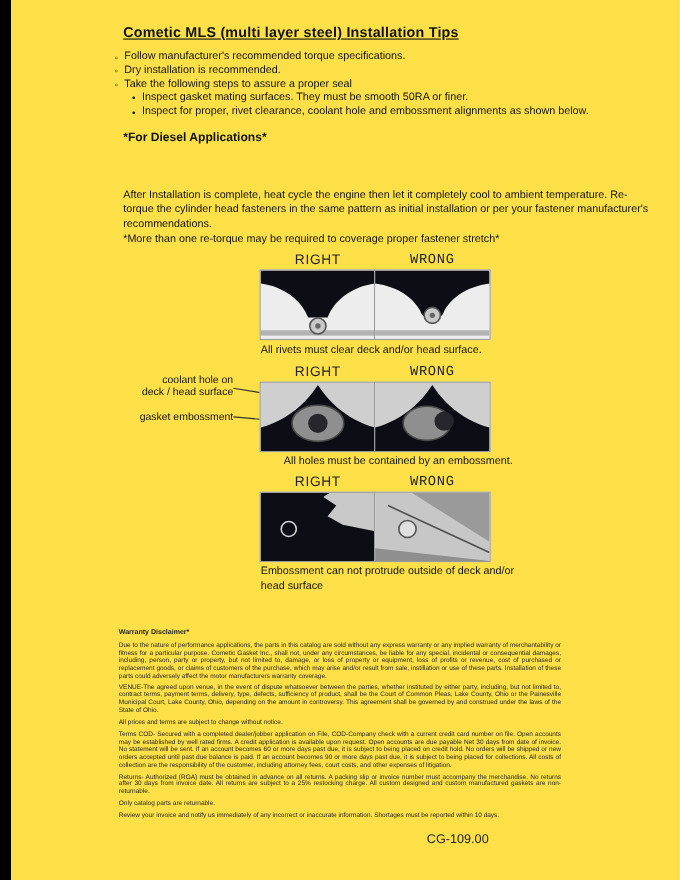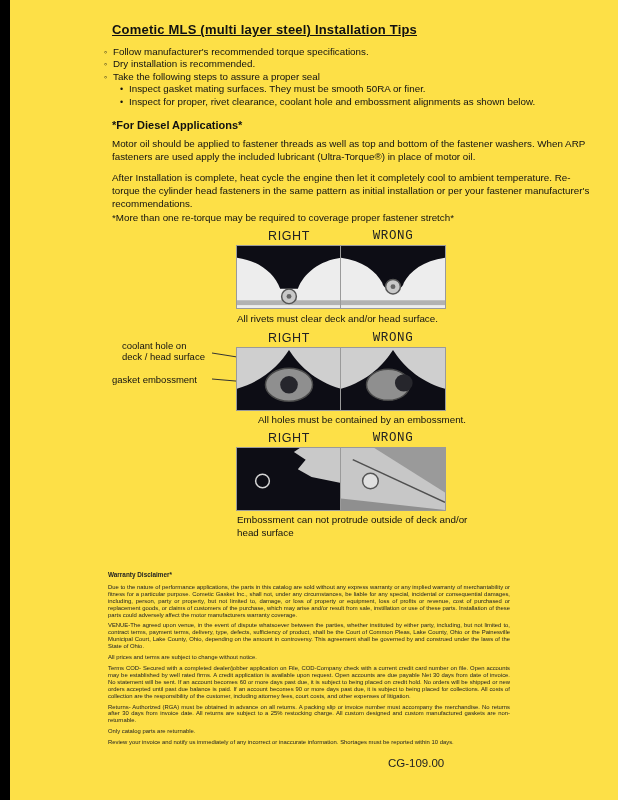--- a/index.html
+++ b/index.html
@@ -37,21 +37,21 @@
 
   .panel { position:absolute; width:106px; height:64px; border:1px solid #9a9a9a; background:#e6e6e6; }
   .py1 { top:245px; } .py2 { top:347px; } .py3 { top:447px; }
   .panel svg { display:block; width:100%; height:100%; }
 
   .cap { position:absolute; font-size:9.8px; line-height:12.5px; color:#111; }
   .cap1 { left:237px; top:313px; width:300px; }
   .cap2 { left:237px; top:414px; width:300px;margin-left:21px; }
   .cap3 { left:237px; top:514px; width:235px; }
 
-  .ann { position:absolute; text-align:left; font-size:9.5px; line-height:10.8px; }
+  .ann { position:absolute; text-align:right; font-size:9.5px; line-height:10.8px; }
   .ann-coolant { left:122px; top:341px; width:90px; }
   .ann-emboss  { left:112px; top:375px; width:100px; }
   .annlines { position:absolute; left:212px; top:347px; width:96px; height:48px; }
 
   .fine { position:absolute; left:108px; top:572px; width:402px; font-size:5.9px; line-height:6.9px; color:#222; }
   .fine .fh { font-size:6.4px; font-weight:bold; margin-bottom:5px; }
   .fine p { margin-bottom:4px; text-align:justify; }
 
   .code { position:absolute; left:388px; top:757px; font-size:11.5px; color:#222; }
 </style>
@@ -67,21 +67,20 @@
     <div class="b">Follow manufacturer's recommended torque specifications.</div>
     <div class="b">Dry installation is recommended.</div>
     <div class="b">Take the following steps to assure a proper seal</div>
     <div class="sub">
       <div class="sb">Inspect gasket mating surfaces.  They must be smooth 50RA or finer.</div>
       <div class="sb">Inspect for proper, rivet clearance, coolant hole and embossment alignments as shown below.</div>
     </div>
   </div>
 
   <h2 class="diesel">*For Diesel Applications*</h2>
-  <p class="para p1">Motor oil should be applied to fastener threads as well as top and bottom of the fastener washers. When ARP fasteners are used apply the included lubricant (Ultra-Torque®) in place of motor oil.</p>
   <p class="para p2">After Installation is complete, heat cycle the engine then let it completely cool to ambient temperature. Re-torque the cylinder head fasteners in the same pattern as initial installation or per your fastener manufacturer's recommendations.</p>
   <p class="para p3">*More than one re-torque may be required to coverage proper fastener stretch*</p>
 
   <div class="dlabel c1 ry1">RIGHT</div>
   <div class="dlabel c2 ry1">WRONG</div>
 
   <div class="panel c1 py1">
     <svg viewBox="0 0 106 64" preserveAspectRatio="none">
       <rect width="106" height="64" fill="#ededed"></rect>
       <rect y="56" width="106" height="5" fill="#b2b2b2"></rect>

